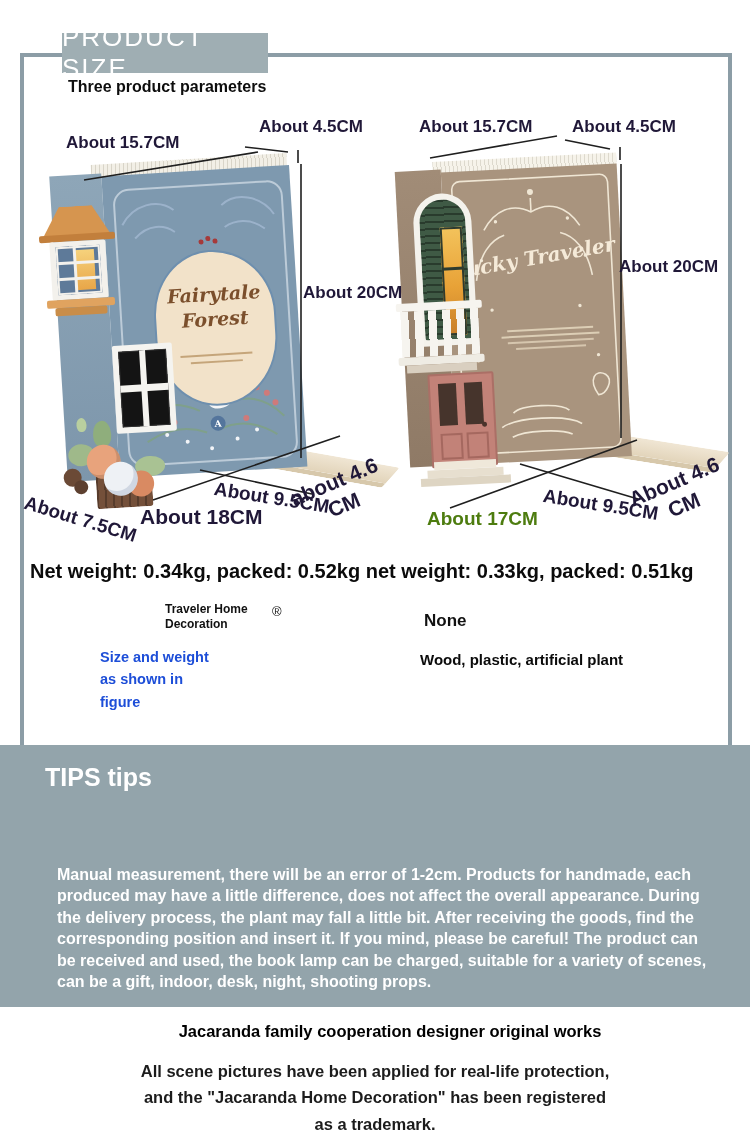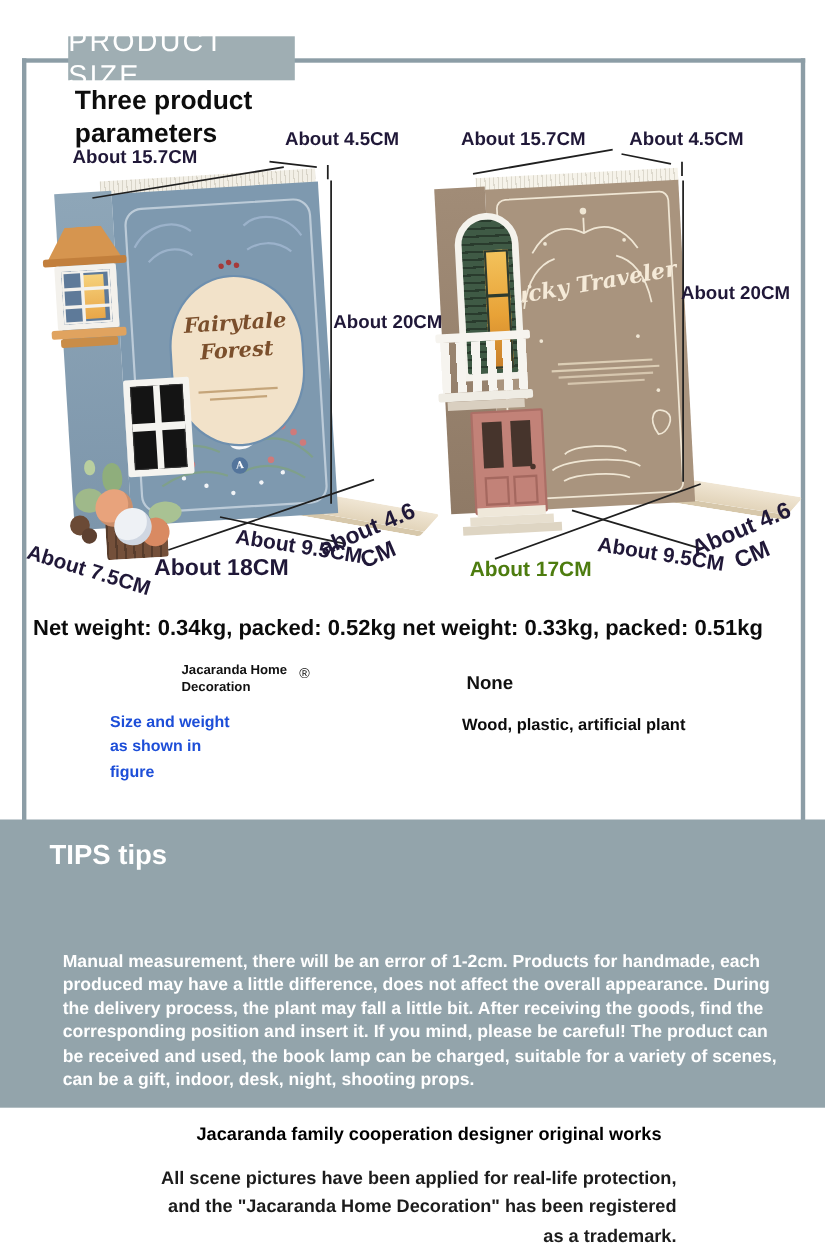--- a/index.html
+++ b/index.html
@@ -4,21 +4,21 @@
 <style>
   html,body{margin:0;padding:0;}
   body{width:750px;height:1143px;position:relative;background:#ffffff;
        font-family:"Liberation Sans",sans-serif;overflow:hidden;}
   .abs{position:absolute;}
 
   
   .frame{left:20px;top:53px;width:704px;height:690px;border:4px solid #8c9da6;border-bottom:none;z-index:1;}
   .header-box{left:62px;top:33px;width:206px;height:40px;background:#9faeb3;color:#ffffff;
               font-size:26px;letter-spacing:2px;display:flex;align-items:center;justify-content:center;z-index:4;}
-  .subtitle{left:68px;top:77px;width:200px;font-size:24px;font-weight:bold;color:#0d0d0d;line-height:1.25;z-index:4;}
+  .subtitle{left:68px;top:77px;width:200px;font-size:16px;font-weight:bold;color:#0d0d0d;line-height:1.25;z-index:4;}
 
   
   .dim{font-weight:bold;color:#201838;white-space:nowrap;z-index:7;}
   .d-15a{left:66px;top:133px;font-size:17px;}
   .d-45a{left:259px;top:117px;font-size:17px;}
   .d-15b{left:419px;top:117px;font-size:17px;}
   .d-45b{left:572px;top:117px;font-size:17px;}
   .d-20a{left:303px;top:283px;font-size:17px;}
   .d-20b{left:619px;top:257px;font-size:17px;}
   .d-75{left:28px;top:492px;font-size:19px;transform:rotate(17deg);transform-origin:left top;}
@@ -137,21 +137,21 @@
   .note{left:100px;top:646px;width:110px;font-size:14.5px;font-weight:bold;color:#1d4ed8;line-height:1.55;z-index:4;}
   .materials{left:420px;top:651px;font-size:15px;font-weight:bold;color:#0b0b0b;z-index:4;}
 
   
   .tips{left:0;top:745px;width:750px;height:262px;background:#93a4ab;z-index:3;}
   .tips-h{left:45px;top:18px;font-size:25px;font-weight:bold;color:#ffffff;}
   .tips-b{left:57px;top:76px;width:664px;font-size:16px;font-weight:bold;color:#ffffff;line-height:1.34;margin-top:43px;}
 
   
   .foot1{left:0;top:1022px;width:750px;text-align:center;font-size:16.5px;font-weight:bold;color:#000000;z-index:3;padding-left:15px;}
-  .foot2{left:135px;top:1058px;width:480px;text-align:right;font-size:16.5px;font-weight:bold;color:#1c1c1c;line-height:1.6;z-index:3;}
+  .foot2{left:135px;top:1058px;width:480px;text-align:center;font-size:16.5px;font-weight:bold;color:#1c1c1c;line-height:1.6;z-index:3;}
 </style>
 </head>
 <body>
 
 <div class="abs frame"></div>
 
 <div class="abs header-box">
   <span>PRODUCT SIZE</span>
 </div>
 <div class="abs subtitle">Three product parameters</div>
@@ -323,21 +323,21 @@
     <div class="abs door-knob"></div>
   </div>
   <div class="abs steps">
     <div class="abs step1"></div>
     <div class="abs step2"></div>
     <div class="abs step3"></div>
   </div>
 </div>
 
 <div class="abs weights">Net weight: 0.34kg, packed: 0.52kg net weight: 0.33kg, packed: 0.51kg</div>
-<div class="abs brand">Jacaranda Home Decoration</div>
+<div class="abs brand">Traveler Home Decoration</div>
 <div class="abs rmark">®</div>
 <div class="abs model">None</div>
 <div class="abs note">Size and weight as shown in figure</div>
 <div class="abs materials">Wood, plastic, artificial plant</div>
 
 <div class="abs tips">
   <div class="abs tips-h">TIPS tips</div>
   <div class="abs tips-b">Manual measurement, there will be an error of 1-2cm. Products for handmade, each produced may have a little difference, does not affect the overall appearance. During the delivery process, the plant may fall a little bit. After receiving the goods, find the corresponding position and insert it. If you mind, please be careful! The product can be received and used, the book lamp can be charged, suitable for a variety of scenes, can be a gift, indoor, desk, night, shooting props.</div>
 </div>
 

